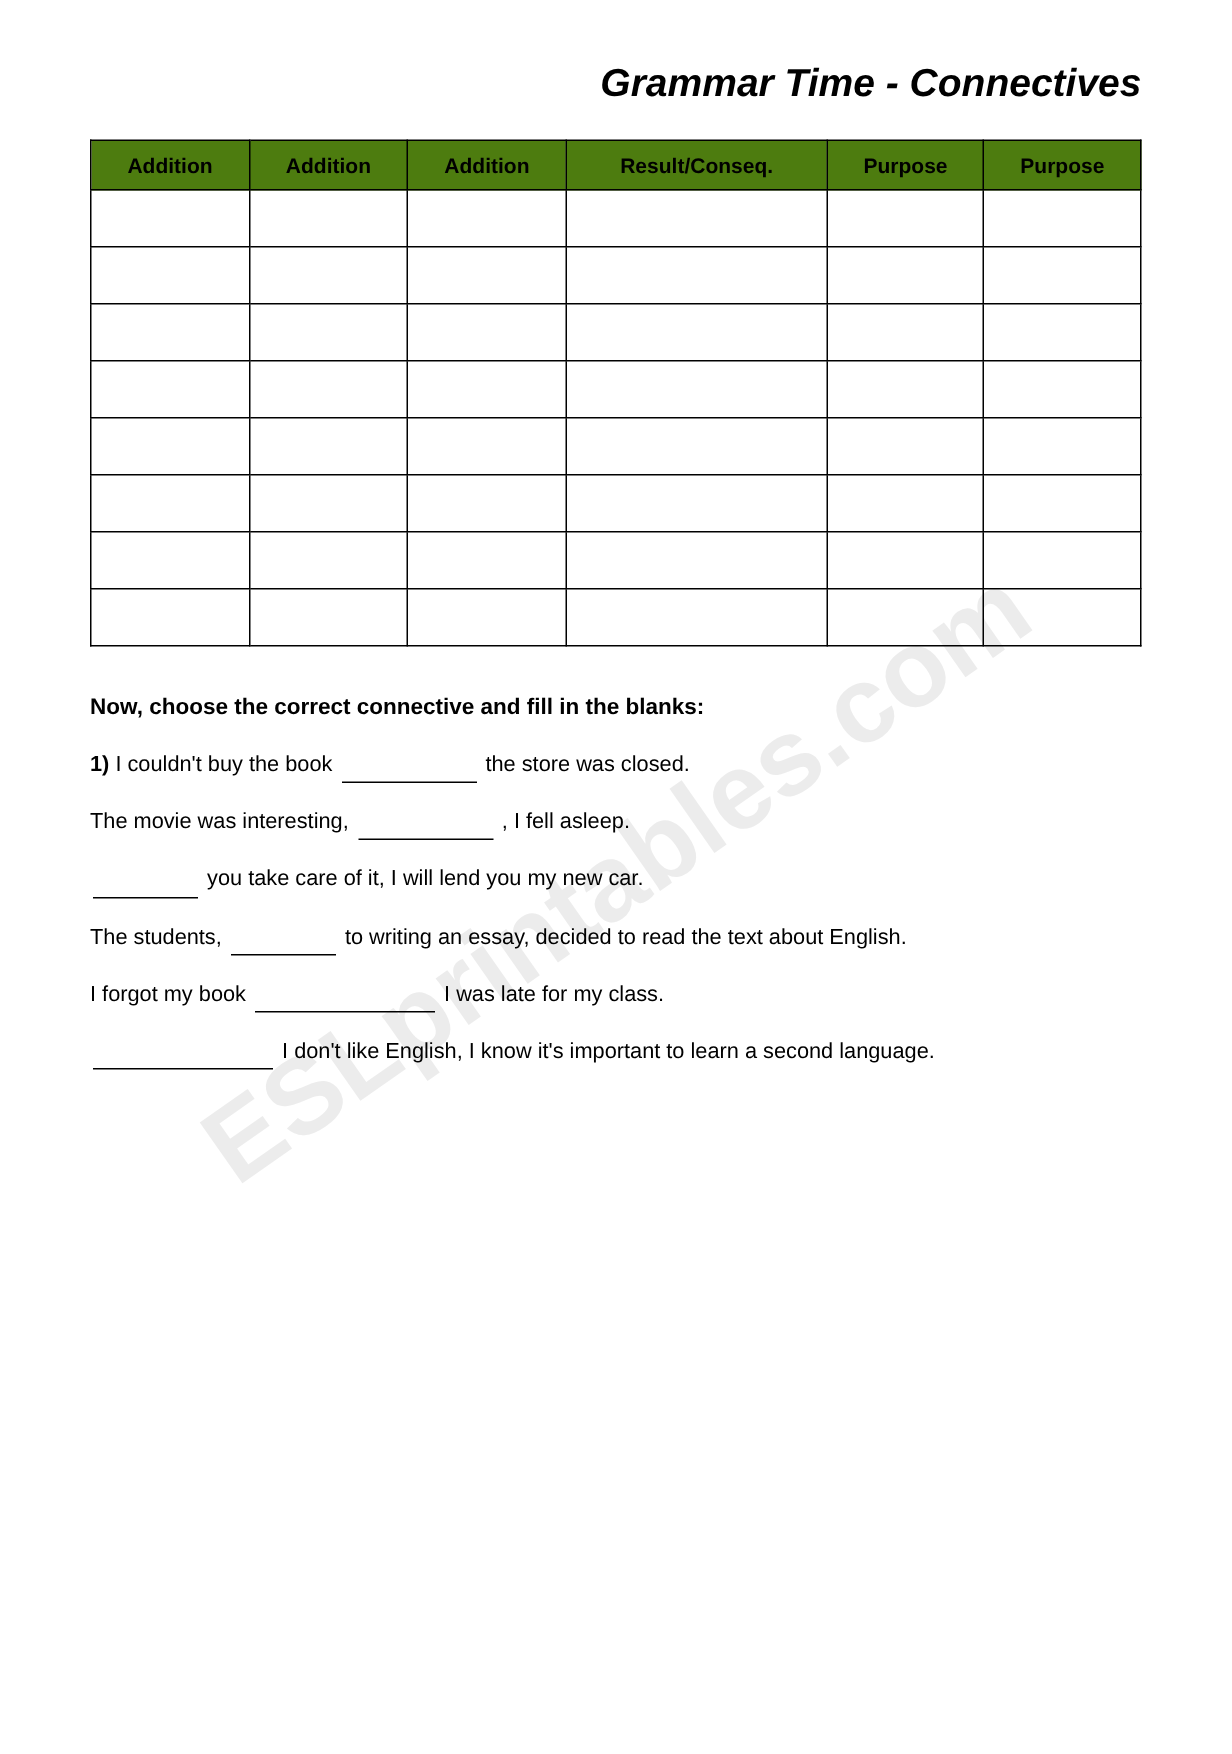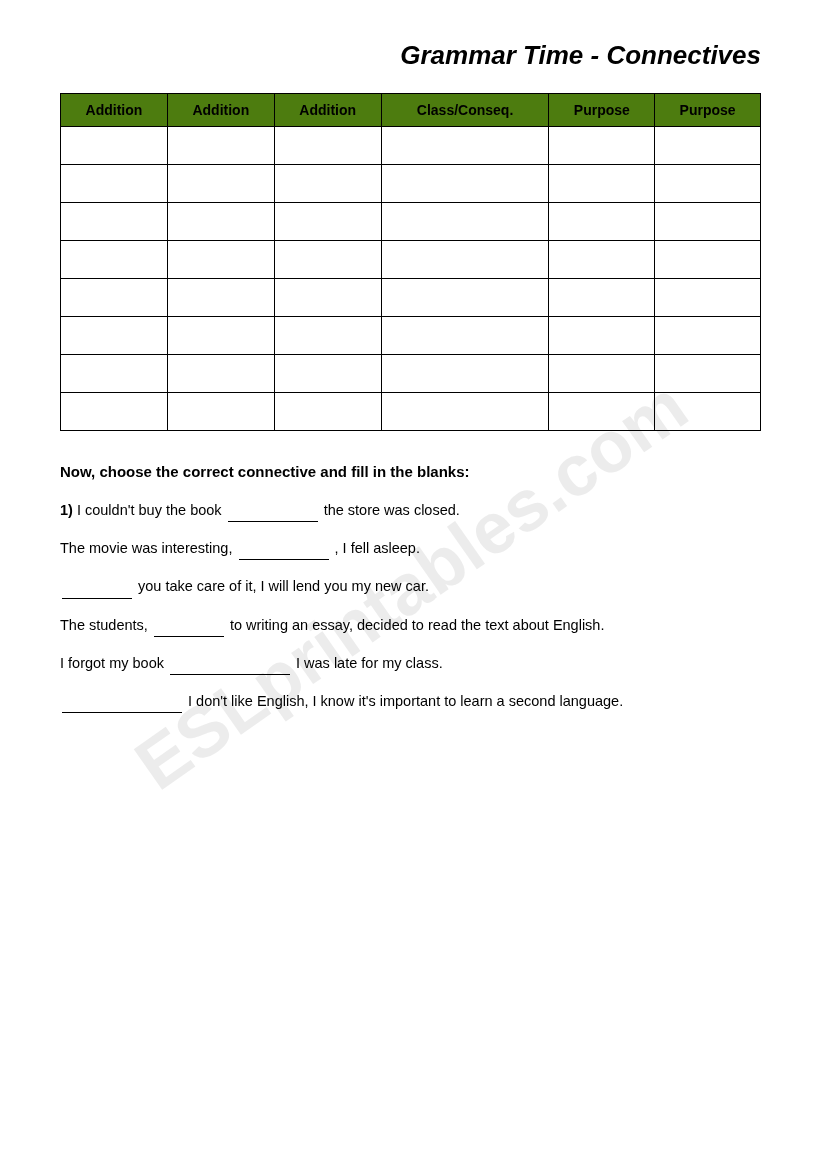--- a/index.html
+++ b/index.html
@@ -145,21 +145,21 @@
 <div class="content">
   <div class="title">Grammar Time - Connectives</div>
 
 
   <table>
     <thead>
       <tr>
         <th>Addition</th>
         <th>Addition</th>
         <th>Addition</th>
-        <th>Class/Conseq.</th>
+        <th>Result/Conseq.</th>
         <th>Purpose</th>
         <th>Purpose</th>
       </tr>
     </thead>
     <tbody>
       <tr>
           <td></td>
           <td></td>
           <td></td>
           <td></td>

